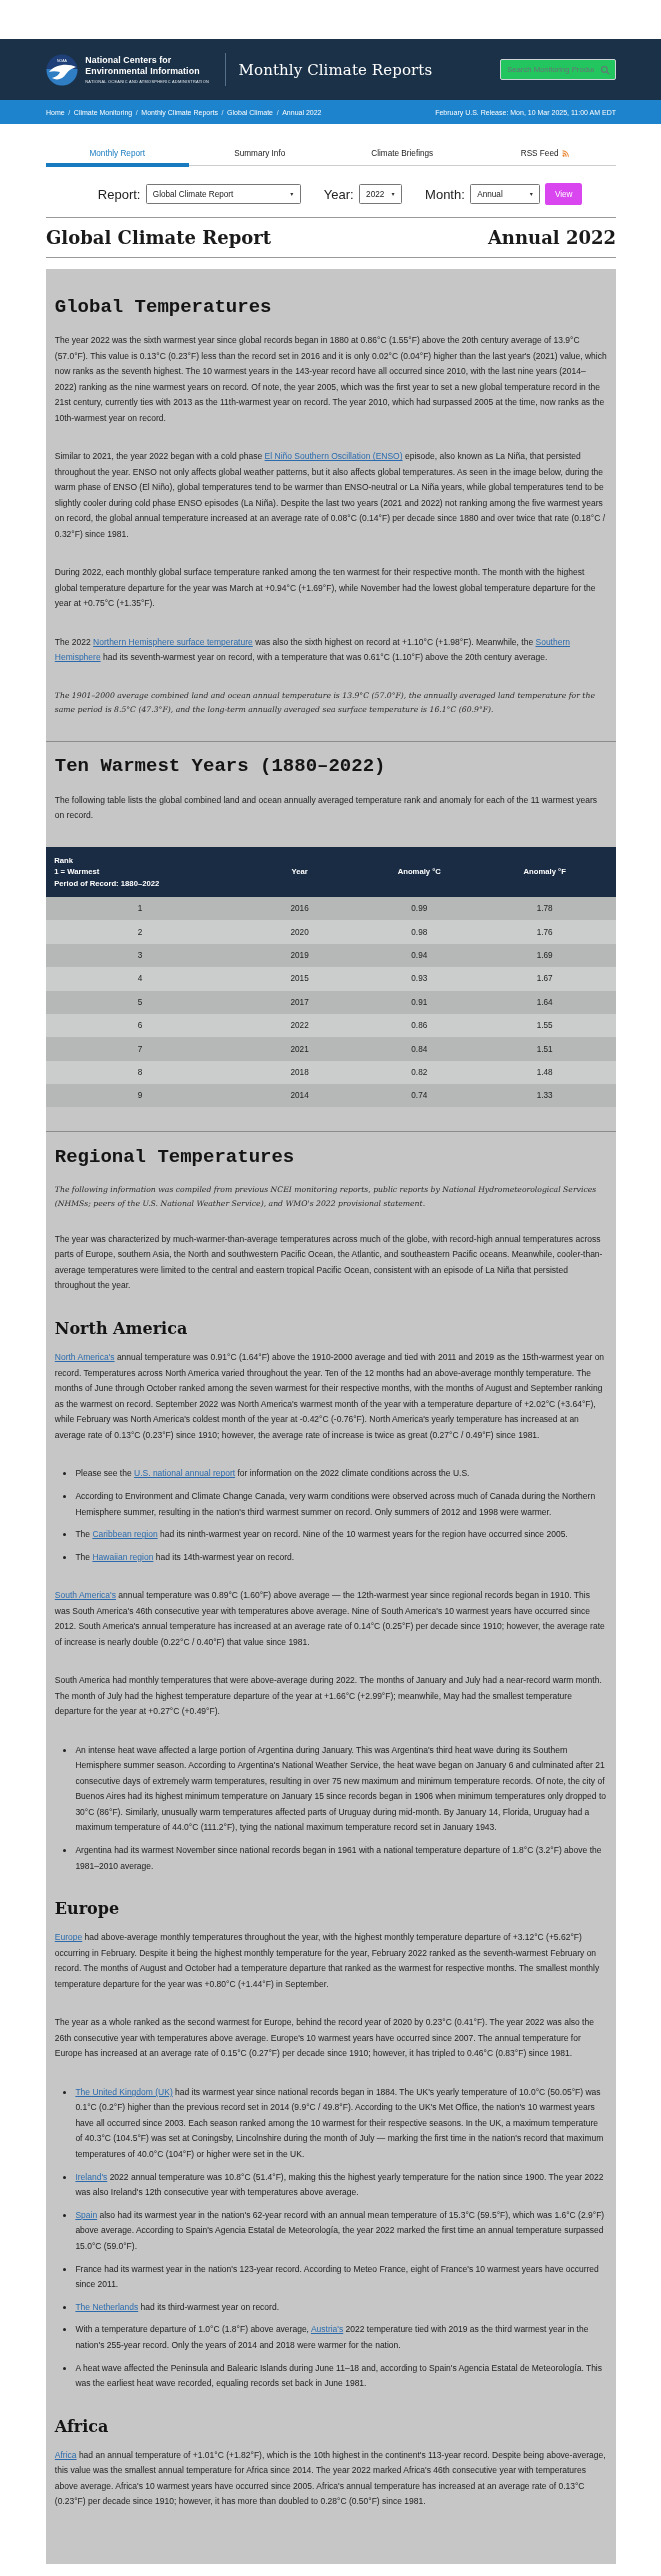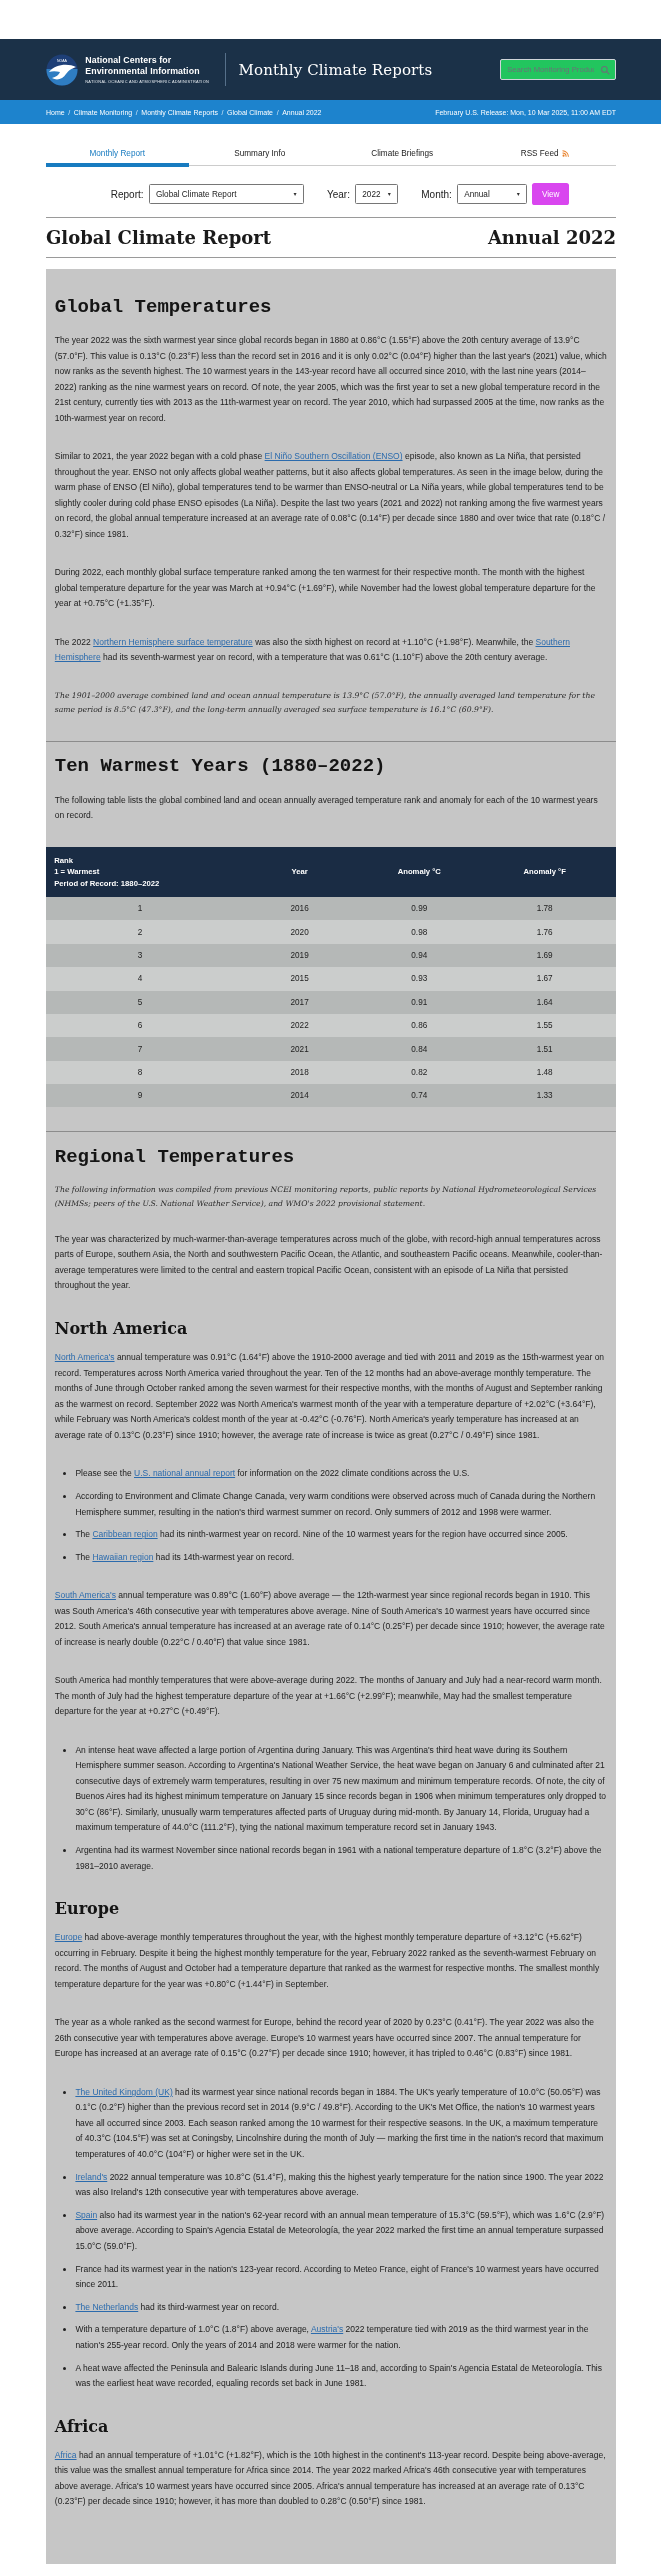--- a/index.html
+++ b/index.html
@@ -34,21 +34,21 @@
   
   .tabs-row { margin-top: 20.6px; }
   .tabs { display: flex; border-bottom: 0.5px solid #cccccc; }
   .tab { width: 25%; text-align: center; font-size: 8.2px; color: #222; padding: 4.1px 0 7.2px; cursor: pointer; position: relative; }
   .tab.active { color: #187bc0; }
   .tab.active::after { content: ""; position: absolute; left: 0; right: 0; bottom: -2.1px; height: 3.6px; background: #187bc0; }
   .rss-icon { display: inline-block; margin-left: 3.1px; vertical-align: -1px; }
 
   
   .controls { display: flex; align-items: center; justify-content: center; gap: 5.2px; margin: 17.5px auto 0; }
-  .ctl-label { font-size: 10px; color: #222; margin-left: 18px; }
+  .ctl-label { font-size: 13px; color: #222; margin-left: 18px; }
   .select { display: flex; align-items: center; justify-content: space-between; border: 0.5px solid #767676; border-radius: 1.5px; background: #fff; height: 20.6px; padding: 0 5.2px 0 6.2px; font-size: 8.2px; color: #222; cursor: pointer; }
   .select .arrow { font-size: 5.2px; color: #333; margin-left: 5.2px; }
   .sel-report { width: 155px; }
   .sel-year { width: 43px; }
   .sel-month { width: 70px; }
   .view-btn { width: 37px; height: 21.6px; background: #d946ef; border: 0; border-radius: 2.6px; color: #fff; font-size: 8.2px; cursor: pointer; font-family: "Liberation Sans", sans-serif; }
 
   
   .page-rule { border: 0; border-top: 0.5px solid #9a9a9a; margin: 12.4px 0 0; }
   .title-row { display: flex; justify-content: space-between; align-items: baseline; padding: 8.2px 0 9.3px; }
@@ -166,21 +166,21 @@
       <p class="para">Similar to 2021, the year 2022 began with a cold phase <a href="#" class="lnk">El Niño Southern Oscillation (ENSO)</a> episode, also known as La Niña, that persisted throughout the year. ENSO not only affects global weather patterns, but it also affects global temperatures. As seen in the image below, during the warm phase of ENSO (El Niño), global temperatures tend to be warmer than ENSO-neutral or La Niña years, while global temperatures tend to be slightly cooler during cold phase ENSO episodes (La Niña). Despite the last two years (2021 and 2022) not ranking among the five warmest years on record, the global annual temperature increased at an average rate of 0.08°C (0.14°F) per decade since 1880 and over twice that rate (0.18°C / 0.32°F) since 1981.</p>
       <p class="para">During 2022, each monthly global surface temperature ranked among the ten warmest for their respective month. The month with the highest global temperature departure for the year was March at +0.94°C (+1.69°F), while November had the lowest global temperature departure for the year at +0.75°C (+1.35°F).</p>
       <p class="para">The 2022 <a href="#" class="lnk">Northern Hemisphere surface temperature</a> was also the sixth highest on record at +1.10°C (+1.98°F). Meanwhile, the <a href="#" class="lnk">Southern Hemisphere</a> had its seventh-warmest year on record, with a temperature that was 0.61°C (1.10°F) above the 20th century average.</p>
       <p class="note">The 1901–2000 average combined land and ocean annual temperature is 13.9°C (57.0°F), the annually averaged land temperature for the same period is 8.5°C (47.3°F), and the long-term annually averaged sea surface temperature is 16.1°C (60.9°F).</p>
     </section>
 
     <hr class="sep">
 
     <section>
       <h1 class="sec">Ten Warmest Years (1880–2022)</h1>
-      <p class="para">The following table lists the global combined land and ocean annually averaged temperature rank and anomaly for each of the 10 warmest years on record.</p>
+      <p class="para">The following table lists the global combined land and ocean annually averaged temperature rank and anomaly for each of the 11 warmest years on record.</p>
       <table class="tw">
         <thead>
           <tr>
             <th style="width:33%">
               <div class="th-line">Rank</div>
               <div class="th-line">1 = Warmest</div>
               <div class="th-line">Period of Record: 1880–2022</div>
             </th>
             <th class="c" style="width:23%">Year</th>
             <th class="c" style="width:19%">Anomaly °C</th>

